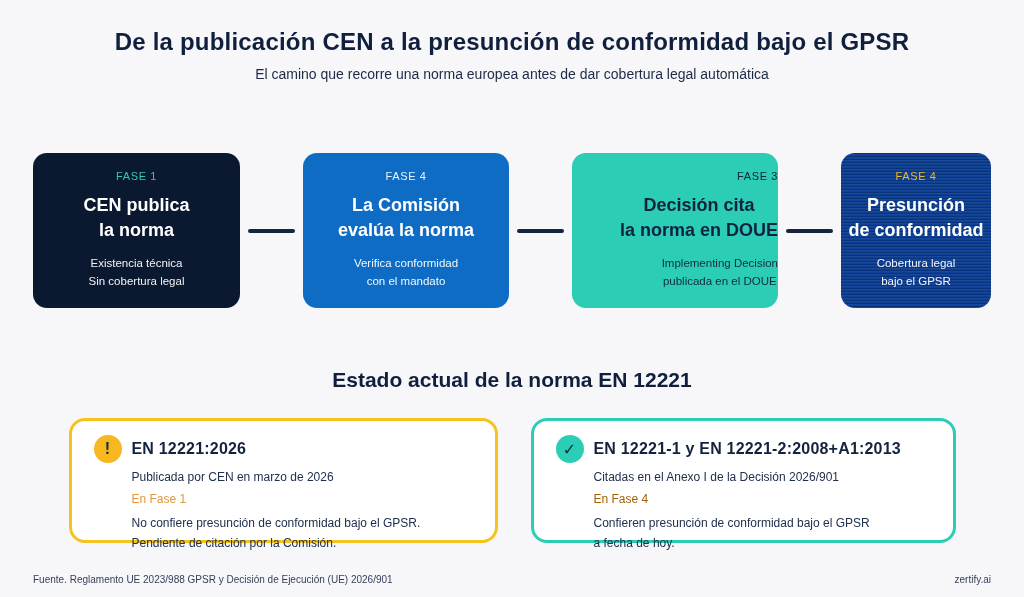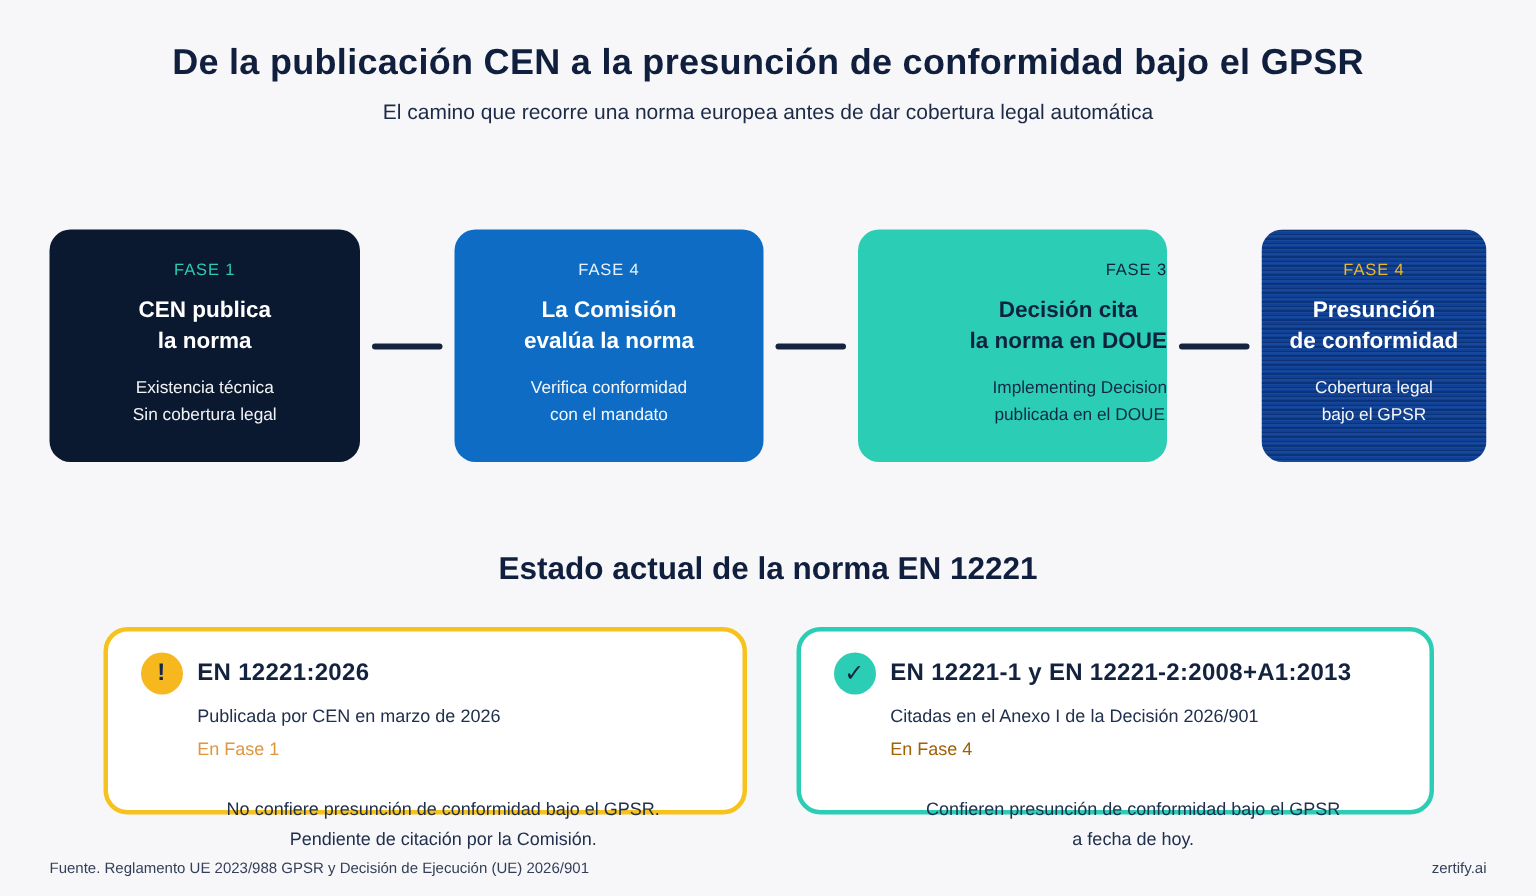--- a/index.html
+++ b/index.html
@@ -37,21 +37,21 @@
   .phase-card.w1 { width:207px; }
   .phase-card.w2 { width:206px; }
   .phase-card.w3 { width:206px; }
   .phase-card.w4 { width:150px; }
   .phase-card.striped {
     background-image:repeating-linear-gradient(
       180deg, rgba(5,18,55,.30) 0px, rgba(5,18,55,.30) 1px,
       rgba(255,255,255,0.04) 1px, rgba(255,255,255,0.04) 2px, transparent 2px, transparent 3px);
   }
   .phase-label { font-size:11px; letter-spacing:.6px; font-weight:500; }
-  .phase-title { font-size:15px; font-weight:bold; line-height:1.35; margin-top:11px; }
+  .phase-title { font-size:18px; font-weight:bold; line-height:1.35; margin-top:11px; }
   .phase-desc  { font-size:11.5px; line-height:1.55; margin-top:13px; opacity:.95; }
   .connector {
     flex:1 1 0; display:flex; align-items:center; justify-content:center;
   }
   .connector-line { width:47px; height:4px; background:#16243f; border-radius:2px; }
 
   
   .section-title {
     position:absolute; top:368px; left:0; right:0;
     text-align:center; font-size:21px; font-weight:bold; color:#101f3e;
@@ -67,22 +67,22 @@
   .status-card.right { width:425px; }
   .status-head { display:flex; align-items:center; gap:10px; padding:14px 18px 0 22px; }
   .status-icon {
     width:28px; height:28px; border-radius:50%;
     display:flex; align-items:center; justify-content:center;
     font-weight:bold; font-size:16px; flex:0 0 auto;
   }
   .status-title { font-size:16px; font-weight:bold; color:#13233f; letter-spacing:.2px; }
   .status-body { padding:7px 35px 0 60px; font-size:12px; color:#21304e; }
   .status-line1 { margin-bottom:8px; }
-  .status-phase { margin-bottom:24px; }
-  .status-notes { line-height:1.65;text-align:center; }
+  .status-phase { margin-bottom:8px; }
+  .status-notes { line-height:1.65; }
 
   
   .footer-source {
     position:absolute; left:33px; bottom:12px;
     font-size:10px; color:#333f58;
   }
   .footer-brand {
     position:absolute; right:33px; bottom:12px;
     font-size:10px; color:#333f58;
   }

